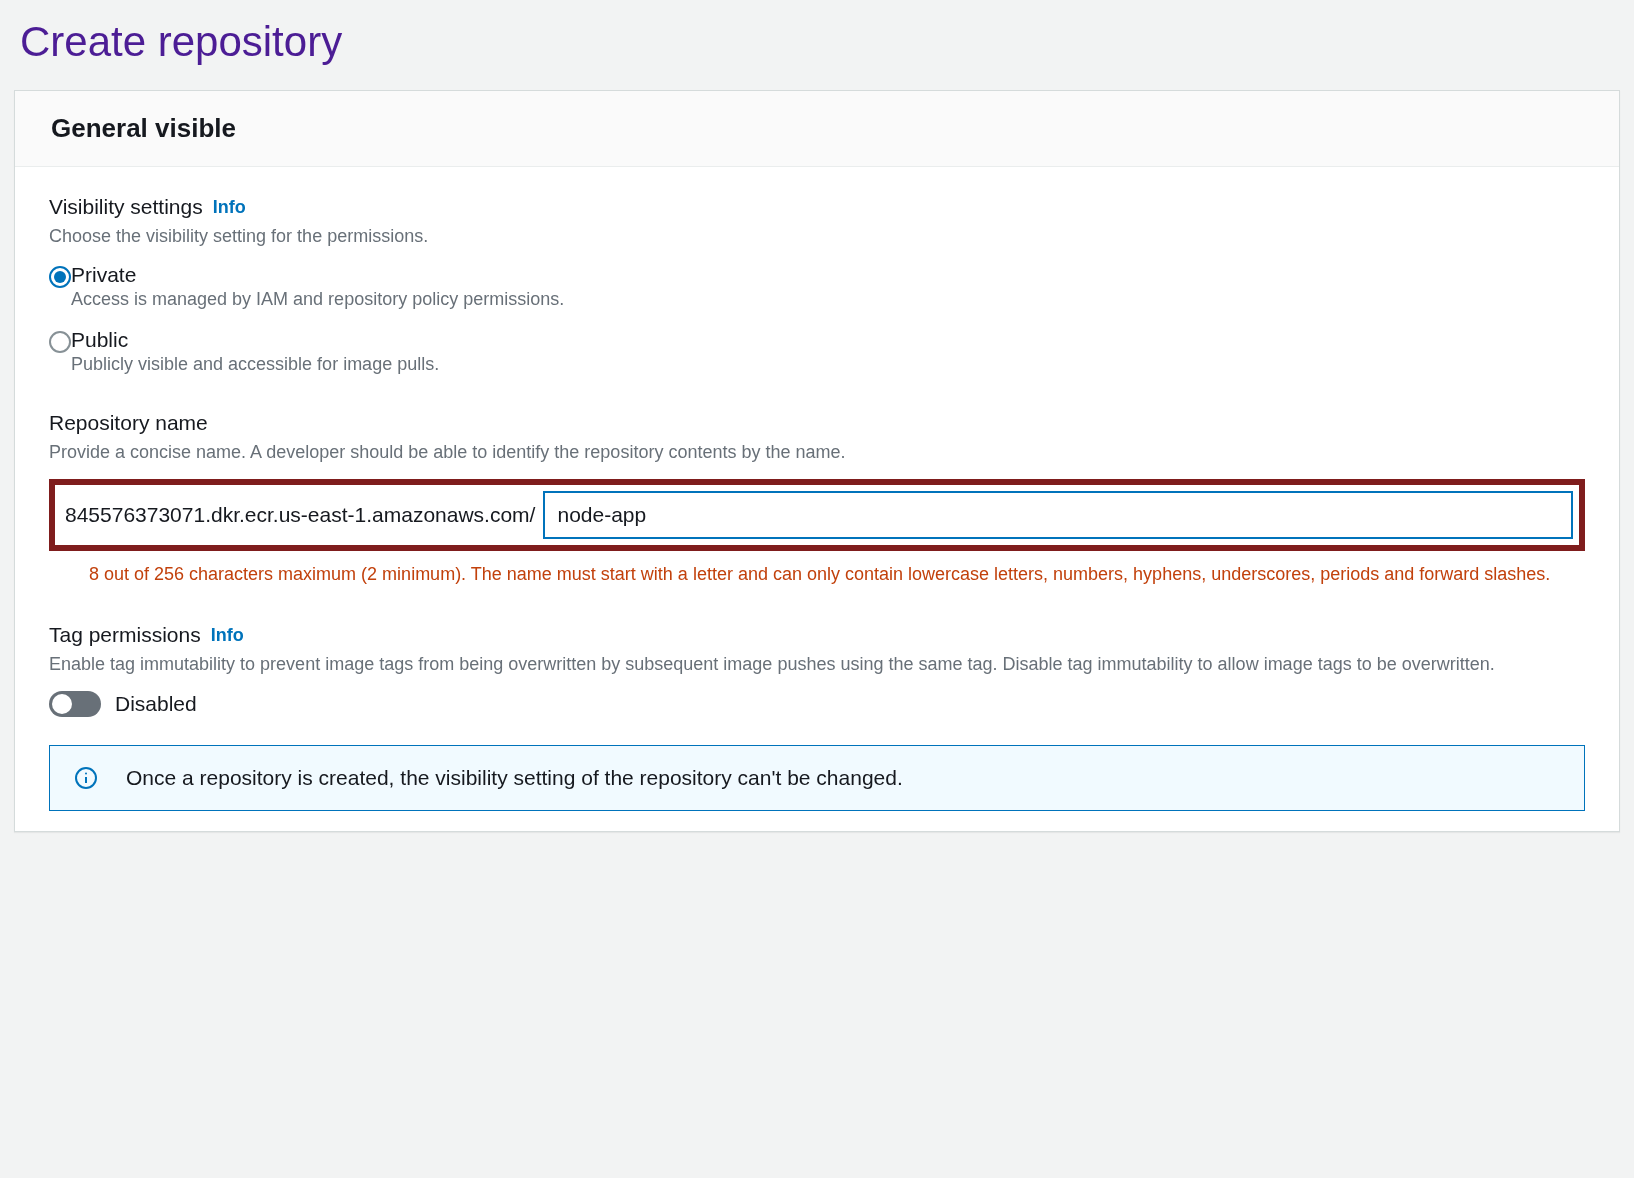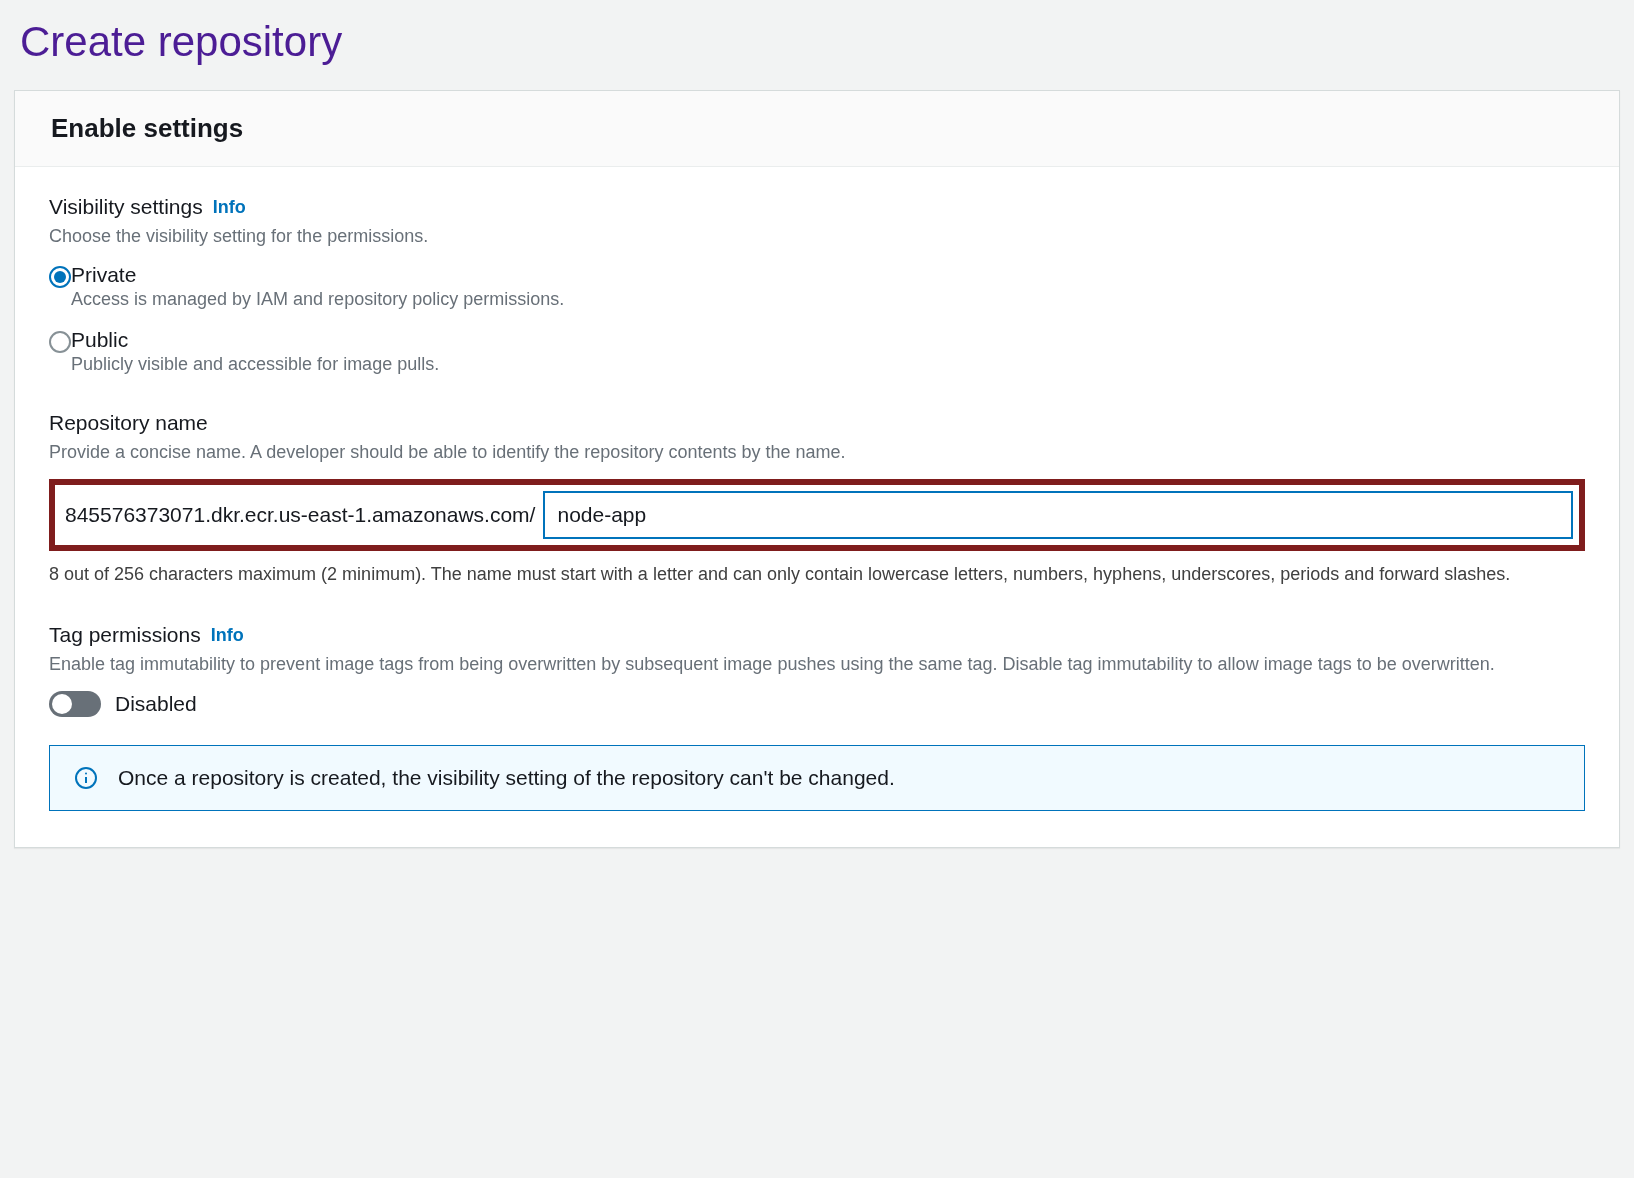--- a/index.html
+++ b/index.html
@@ -26,21 +26,21 @@
       padding: 22px 36px;
       border-bottom: 1px solid #eaeded;
       background: #fafafa;
     }
     .panel-header h2 {
       font-size: 26px;
       font-weight: 700;
       color: #16191f;
     }
     .panel-body {
-      padding: 28px 34px 36px 34px;
+      padding: 28px 34px 20px 34px;
     }
     .form-section { margin-bottom: 36px; }
     .label-row {
       display: flex;
       align-items: center;
       gap: 10px;
       margin-bottom: 4px;
     }
     .field-label {
       font-size: 21px;
@@ -114,23 +114,24 @@
       flex: 1;
       font-size: 21px;
       padding: 10px 12px;
       border: 2px solid #0073bb;
       outline: none;
       font-family: inherit;
       color: #16191f;
       margin-left: 6px;
     }
     .constraint-text {
-      color: #404040;
+      color: #c2410c;
       font-size: 18px;
       line-height: 1.45;
+      margin-left: 40px;
     }
     .toggle-row {
       display: flex;
       align-items: center;
       gap: 14px;
       margin-top: 6px;
     }
     .toggle {
       width: 52px;
       height: 26px;
@@ -151,42 +152,42 @@
     .toggle-label {
       font-size: 21px;
       color: #16191f;
     }
     .info-box {
       border: 1px solid #0073bb;
       background: #f1faff;
       padding: 20px 24px;
       display: flex;
       align-items: flex-start;
-      gap: 20px;
+      gap: 28px;
       margin-top: 28px;
     }
     .info-icon {
       width: 24px; height: 24px;
       flex-shrink: 0;
       display: flex; align-items: center; justify-content: center;
     }
     .info-icon svg { width: 24px; height: 24px; }
     .info-text {
       font-size: 21px;
       color: #16191f;
     }
   </style>
 </head>
 <body>
 
 <h1 class="page-title">Create repository</h1>
 
 <div class="panel">
   <div class="panel-header">
-    <h2>Enable settings</h2>
+    <h2>General visible</h2>
   </div>
   <div class="panel-body">
 
     <div class="form-section">
       <div class="label-row">
         <span class="field-label">Visibility settings</span>
         <span class="info-link">Info</span>
       </div>
       <div class="field-desc">Choose the visibility setting for the permissions.</div>
 

